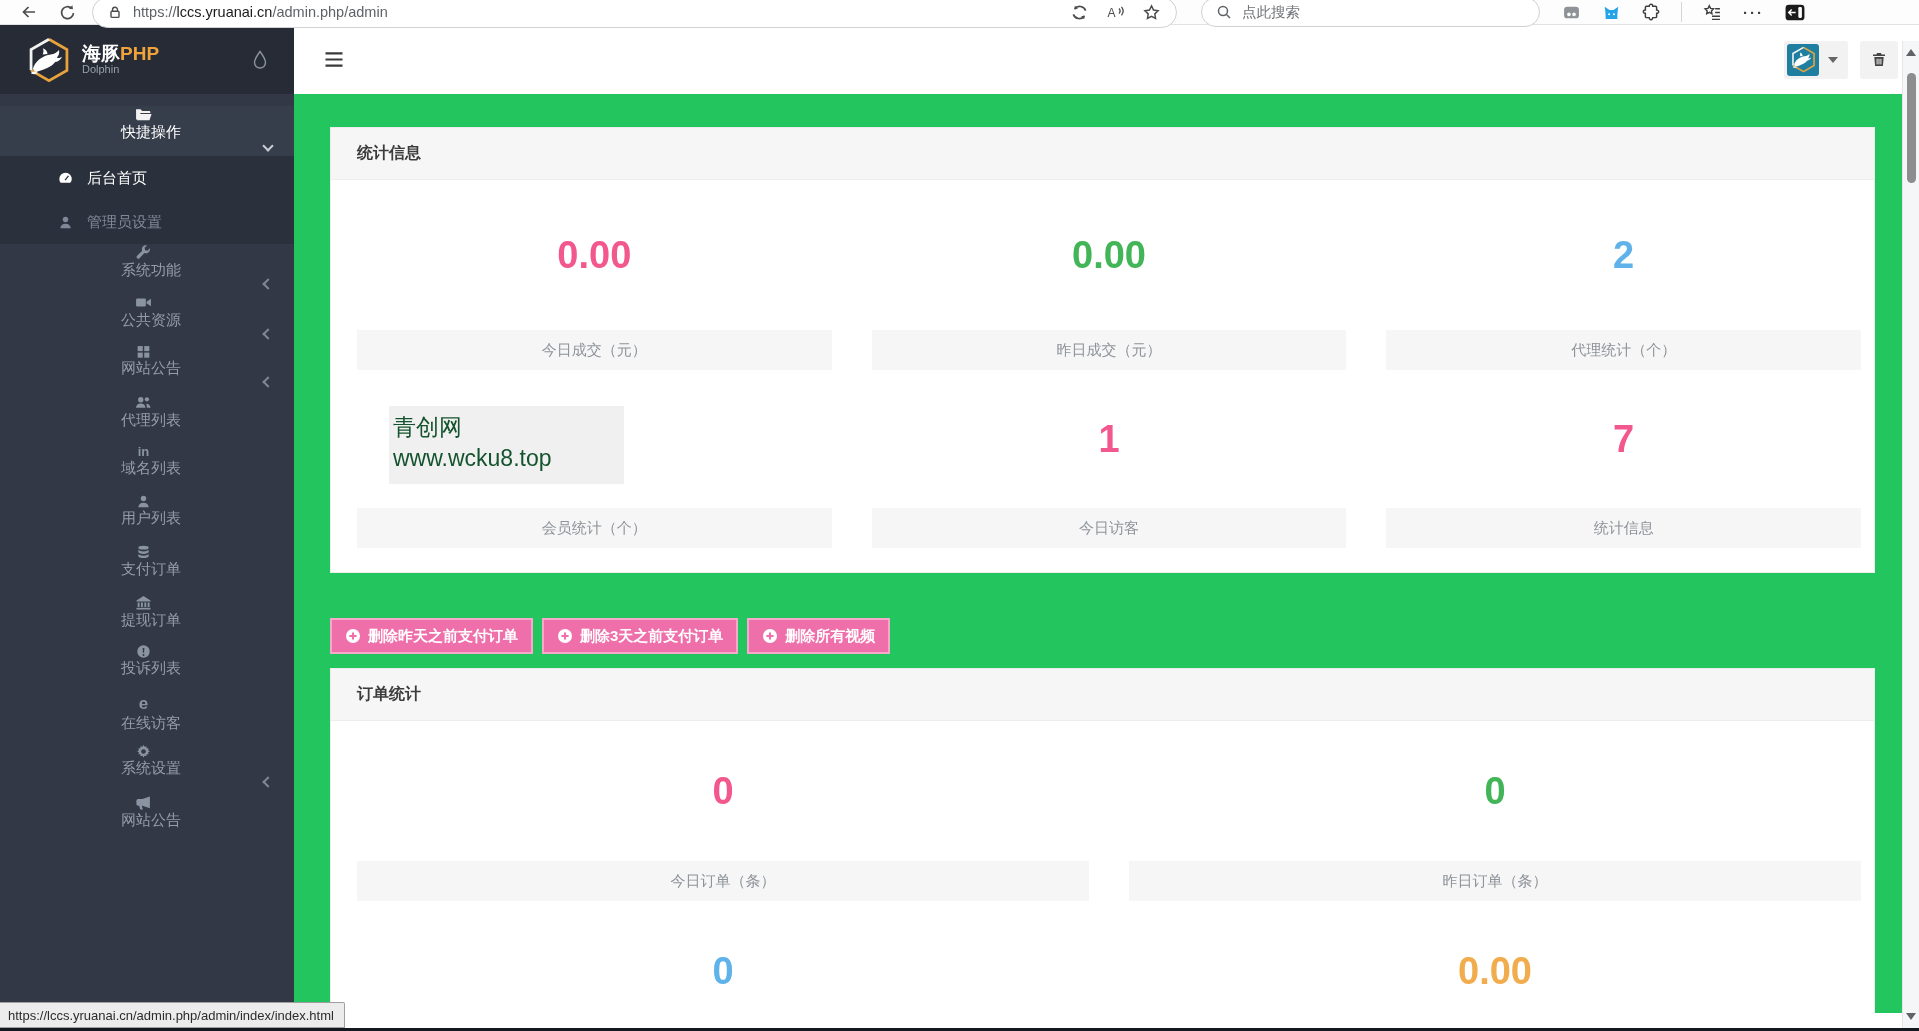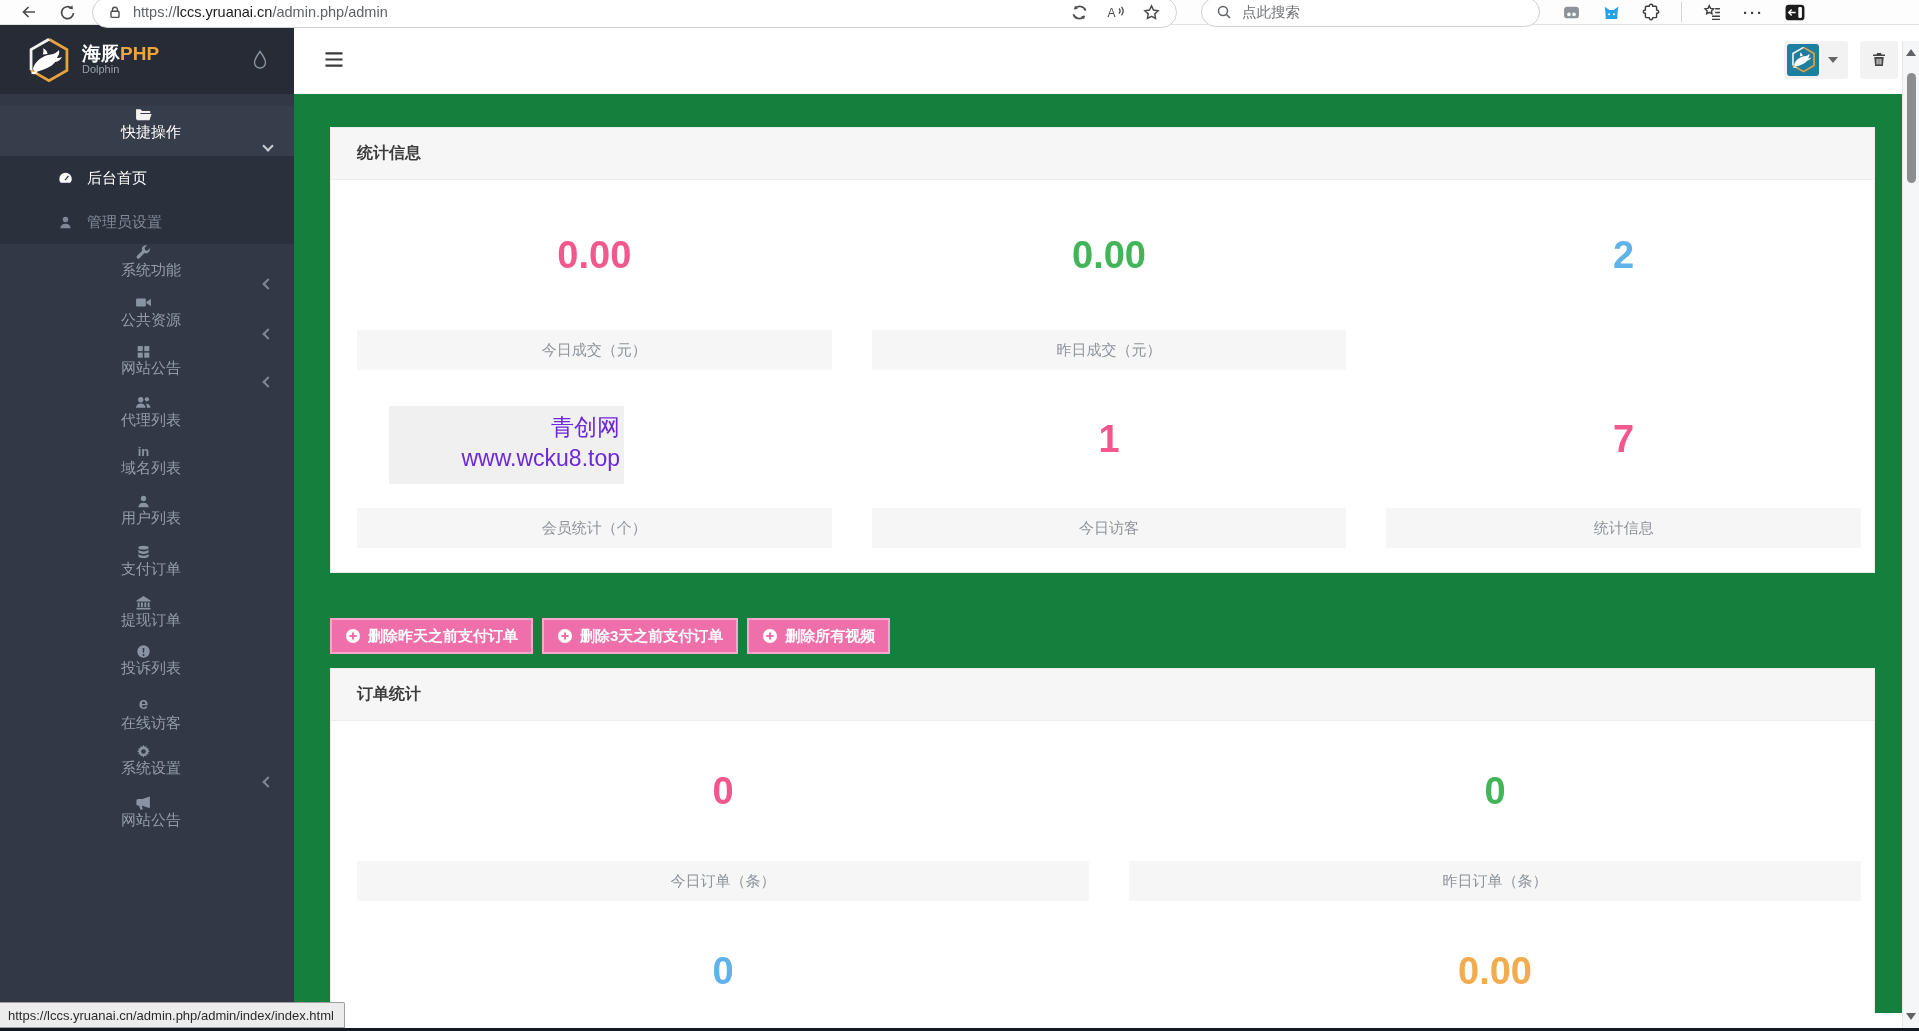--- a/index.html
+++ b/index.html
@@ -38,21 +38,21 @@
   .chev.down { transform:rotate(-45deg); border-color:#c9ced6; }
   .chev.left { transform:rotate(45deg); }
   .submenu { background:#2b313c; }
   .sub-item { height:44px; display:flex; align-items:center; padding-left:56px; color:#808897; font-size:15px; cursor:pointer; }
   .sub-item .ic { width:18px; display:flex; justify-content:center; margin-right:13px; color:#808897; }
   .sub-item.active { color:#fff; }
   .sub-item.active .ic { color:#fff; }
   .txt-ic { font-weight:700; font-size:13px; font-style:normal; }
   .txt-ic.edge { font-size:17px; }
 
-  .main { flex:1; background:#15803d; display:flex; flex-direction:column; min-width:0; }
+  .main { flex:1; background:#22c55e; display:flex; flex-direction:column; min-width:0; }
   .topbar { height:69px; background:#fff; display:flex; align-items:center; padding:0 21px 0 30px; }
   .top-right { margin-left:auto; display:flex; align-items:center; gap:12px; }
   .user-btn { height:38px; background:#f2f2f2; border-radius:3px; display:flex; align-items:center; padding:0 10px 0 3px; gap:9px; cursor:pointer; }
   .avatar-tile { width:32px; height:32px; background:#1f7fa0; border-radius:3px; display:flex; align-items:center; justify-content:center; }
   .caret { width:0; height:0; border-left:5px solid transparent; border-right:5px solid transparent; border-top:6px solid #666; }
   .tool-btn { width:38px; height:38px; background:#f2f2f2; border-radius:3px; display:flex; align-items:center; justify-content:center; color:#444; cursor:pointer; }
 
   .content { padding:33px 44px 0 36px; height:919px; overflow:hidden; }
   .card { background:#fff; border:1px solid #ececec; }
   .card-header { height:52px; background:#f6f6f6; border-bottom:1px solid #ededed; display:flex; align-items:center; padding-left:26px; font-size:16px; font-weight:700; color:#3c3c3c; }
@@ -61,21 +61,21 @@
   .stat-row.cols-3 { grid-template-columns:repeat(3,1fr); }
   .stat-row.cols-2 { grid-template-columns:repeat(2,1fr); }
   .stat-value { height:150px; display:flex; align-items:center; justify-content:center; font-size:38px; font-weight:700; }
   .stat-value.short { height:138px; }
   .stat-label { height:40px; background:#f6f6f7; color:#8e9399; font-size:15px; display:flex; align-items:center; justify-content:center; }
 
   .btn-row { margin:45px 0 14px 0; display:flex; gap:9px; }
   .action-btn { height:36px; border:2px solid #f6a9cd; background:#ee6fa9; color:#fff; font-size:15px; font-weight:700; display:flex; align-items:center; gap:7px; padding:0 13px; cursor:pointer; font-family:"Liberation Sans",sans-serif; }
 
   
-  .watermark { position:absolute; left:389px; top:406px; width:235px; min-height:78px; background:#f0f0f0; color:#6d28d9; font-size:23px; line-height:1.33; text-align:right; padding:6px 4px; z-index:8; }
+  .watermark { position:absolute; left:389px; top:406px; width:235px; min-height:78px; background:#f0f0f0; color:#14532d; font-size:23px; line-height:1.33; text-align:left; padding:6px 4px; z-index:8; }
   .statusbar { position:absolute; left:0; bottom:3px; height:26px; background:#ececec; border:1px solid #9f9f9f; border-left:none; display:flex; align-items:center; padding:0 10px 0 8px; font-size:13px; color:#2c2c2c; z-index:9; border-top-right-radius:2px; }
   .bottom-edge { position:absolute; left:0; bottom:0; width:100%; height:3px; background:#141821; z-index:10; }
 
   .scrollbar { position:absolute; right:0; top:41px; bottom:3px; width:17px; background:#f5f6f8; border-left:1px solid #e6e6e6; z-index:9; }
   .scroll-arrow { width:0; height:0; border-left:5px solid transparent; border-right:5px solid transparent; margin:8px auto 0 auto; }
   .scroll-arrow.up { border-bottom:7px solid #5f6368; }
   .scroll-arrow.down { border-top:7px solid #5f6368; position:absolute; bottom:8px; left:3px; margin:0; }
   .scroll-thumb { position:absolute; top:32px; left:4px; width:9px; height:110px; background:#8d8d8d; border-radius:5px; }
 
   svg { display:block; }
@@ -380,20 +380,21 @@
               <div>
                 <div class="stat-value" style="height: 150px; color: rgb(242, 88, 142);">0.00</div>
                 <div class="stat-label">今日成交（元）</div>
               </div>
               <div>
                 <div class="stat-value" style="height: 150px; color: rgb(66, 181, 88);">0.00</div>
                 <div class="stat-label">昨日成交（元）</div>
               </div>
               <div>
                 <div class="stat-value" style="height: 150px; color: rgb(95, 178, 234);">2</div>
+                <div class="stat-label">代理统计（个）</div>
               </div>
             </div>
             <div class="stat-row cols-3">
               <div>
                 <div class="stat-value short" style="height: 138px; color: rgb(242, 88, 142);"></div>
                 <div class="stat-label">会员统计（个）</div>
               </div>
               <div>
                 <div class="stat-value short" style="height: 138px; color: rgb(242, 88, 142);">1</div>
                 <div class="stat-label">今日访客</div>

